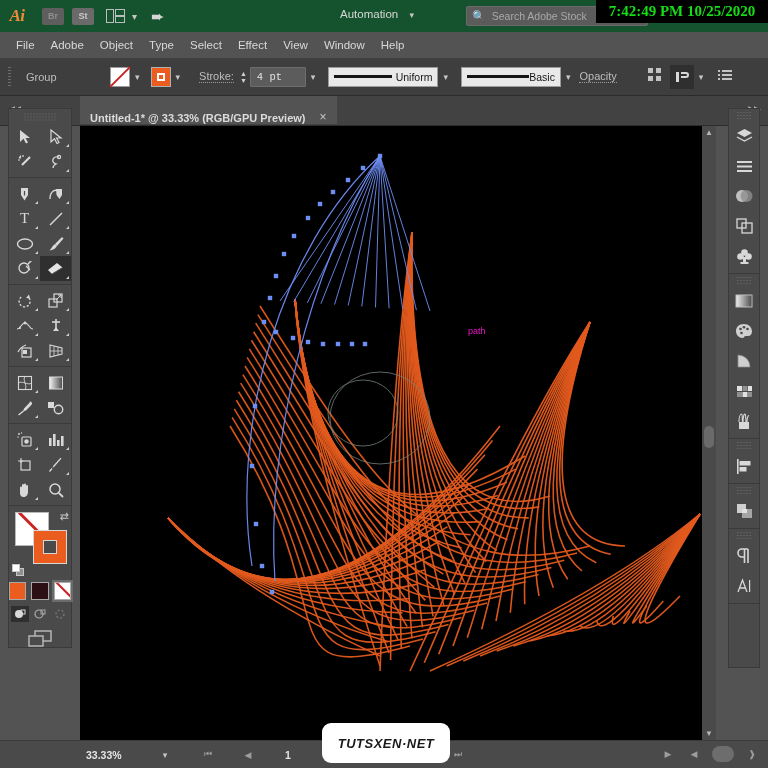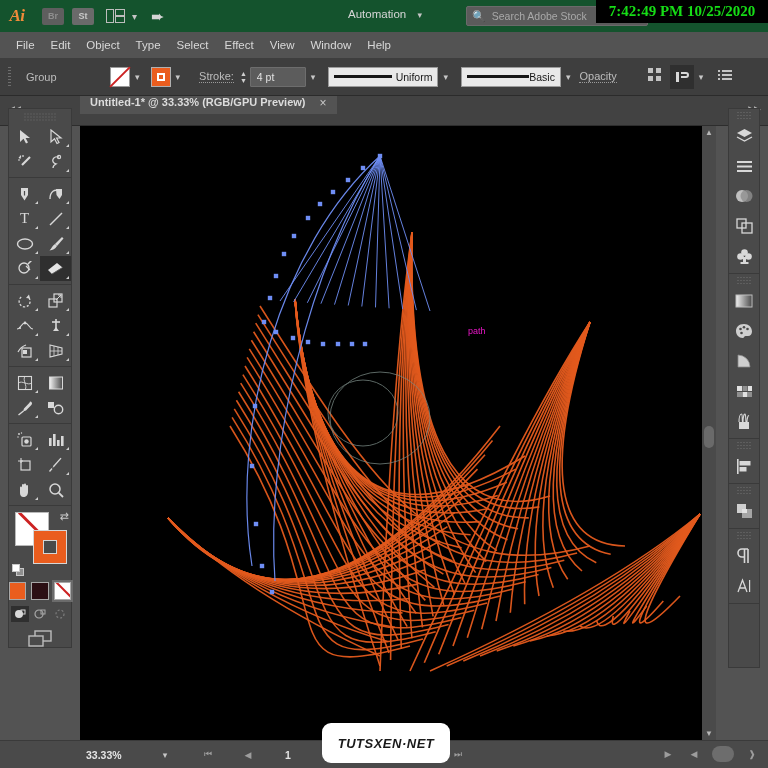--- a/index.html
+++ b/index.html
@@ -29,21 +29,21 @@
   }
   .appicon.st { color: #c9c9c9; background: #6a6a6a; }
   .arrange-ico { margin-left: 12px; width: 20px; height: 14px; display:flex; }
   .arrange-ico i { display:block; border:1.5px solid #bdbdbd; }
   .arrange-ico i.a { width: 8px; height: 14px; }
   .arrange-ico i.b { width: 10px; height: 14px; margin-left:1px; position:relative; }
   .arrange-ico i.b::after { content:""; position:absolute; left:0; top:5px; width:100%; height:1.5px; background:#bdbdbd; }
   .chev { color: #c5c5c5; font-size: 10px; margin-left: 6px; }
   .rocket { margin-left: 14px; color: #d5d5d5; font-size: 16px; }
   .automation {
-    position: absolute; left: 348px; top: 8px;
+    position: absolute; left: 340px; top: 8px;
     color: #d6d6d6; font-size: 11.5px; text-align: center;
   }
   .automation .chev { margin-left: 8px; font-size: 9px; }
   .searchbox {
     position: absolute; left: 466px; top: 6px; width: 182px; height: 20px;
     background: #5b5b5b; border: 1px solid #6a6a6a; border-radius: 2px;
     display: flex; align-items: center; padding-left: 5px;
   }
   .searchbox .mag { color: #c9c9c9; font-size: 11px; }
   .searchbox span.txt { color: #a9a9a9; font-size: 10.5px; margin-left: 6px; white-space: nowrap; }
@@ -82,21 +82,21 @@
     margin-top:-1px; margin-left:-3px;
   }
   .swatch-stroke {
     width: 20px; height: 20px; background: #ea5d1e; border: 1px solid #b0b0b0;
     display:flex; align-items:center; justify-content:center;
   }
   .swatch-stroke i { width:8px; height:8px; border:2px solid #fff; background:#ea5d1e; display:block; }
   .mini-chev { color: #c7c7c7; font-size: 9px; padding: 0 5px; }
   .ctl-field {
     height: 20px; background: #5c5c5c; border: 1px solid #6d6d6d; border-radius: 1px;
-    color: #e2e2e2; font-size: 10.5px; display: flex; align-items: center; padding: 0 6px;
+    color: #e2e2e2; font-size: 10.5px; display: flex; align-items: center; padding: 0 6px; font-family: Liberation Mono, monospace;
   }
   .stepper { display:flex; flex-direction:column; align-items:center; color:#cfcfcf; font-size:7px; line-height:7px; margin-right:3px;}
   .profile-box {
     height: 20px; width: 110px; background: #e9e9e9; border: 1px solid #9b9b9b;
     display: flex; align-items: center; justify-content: flex-end; padding-right: 5px;
     color: #161616; font-size: 10.5px; position: relative;
   }
   .profile-box::before {
     content:""; position:absolute; left:5px; top:50%; margin-top:-1.5px;
     width: 58px; height: 3px; background:#161616;
@@ -104,22 +104,22 @@
   .profile-box.basic::before { height:2.5px; width:62px; }
   .dashedu { border-bottom: 1px dotted #9a9a9a; }
   .cb-ico { color:#c3c3c3; margin-left: 14px; }
 
   
   .tabbar {
     position: absolute; left: 0; top: 96px; width: 768px; height: 30px;
     background: #424242; border-bottom:1px solid #2d2d2d;
   }
   .dtab {
-    position: absolute; left: 80px; top: 0; height: 18px;
-    background: #535353; display: flex; align-items: flex-start; padding: 0 10px;
+    position: absolute; left: 80px; top: 0; height: 28px;
+    background: #535353; display: flex; align-items: flex-end; padding: 0 10px;
     color: #dcdcdc; font-size: 11px; font-weight: bold; white-space: nowrap;
   }
   .dtab .x { margin-left: 14px; font-size: 12px; color:#c8c8c8; font-weight:normal; }
   .collapse-tl { position:absolute; left:8px; top:8px; color:#b5b5b5; font-size:9px; letter-spacing:-1px;}
   .collapse-tr { position:absolute; right:8px; top:8px; color:#b5b5b5; font-size:9px; letter-spacing:-1px;}
 
   
   .lefttool {
     position: absolute; left: 8px; top: 108px; width: 64px; height: 540px;
     background: #4a4a4a; border: 1px solid #3a3a3a;
@@ -245,21 +245,21 @@
     <div class="searchbox">
       <span class="mag">🔍</span>
       <span class="txt">Search Adobe Stock</span>
     </div>
 
     <div class="clock">7:42:49 PM 10/25/2020</div>
   </div>
 
   <div class="menubar">
     <div class="mi">File</div>
-    <div class="mi">Edit</div>
+    <div class="mi">Adobe</div>
     <div class="mi">Object</div>
     <div class="mi">Type</div>
     <div class="mi">Select</div>
     <div class="mi">Effect</div>
     <div class="mi">View</div>
     <div class="mi">Window</div>
     <div class="mi">Help</div>
   </div>
 
   <div class="controlbar">

